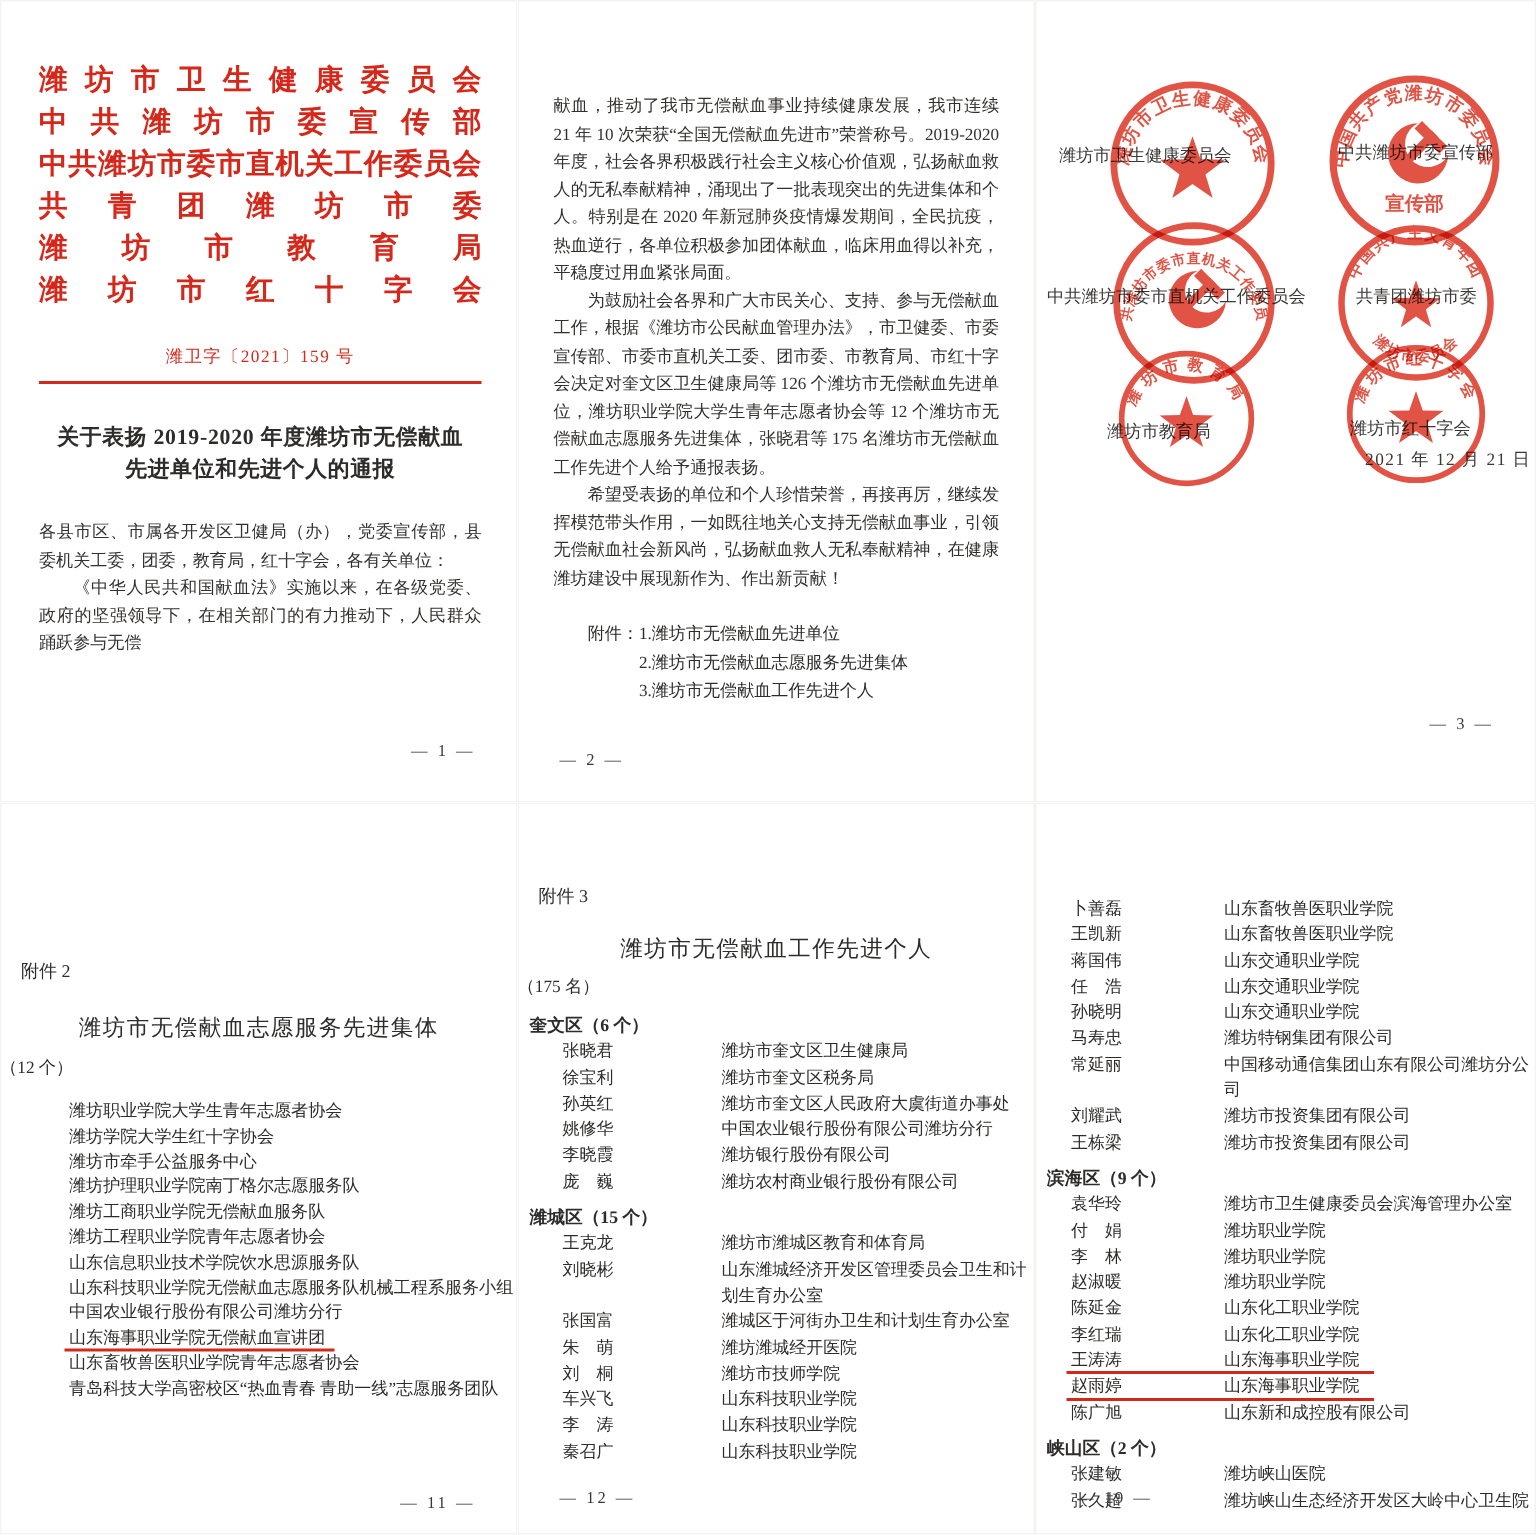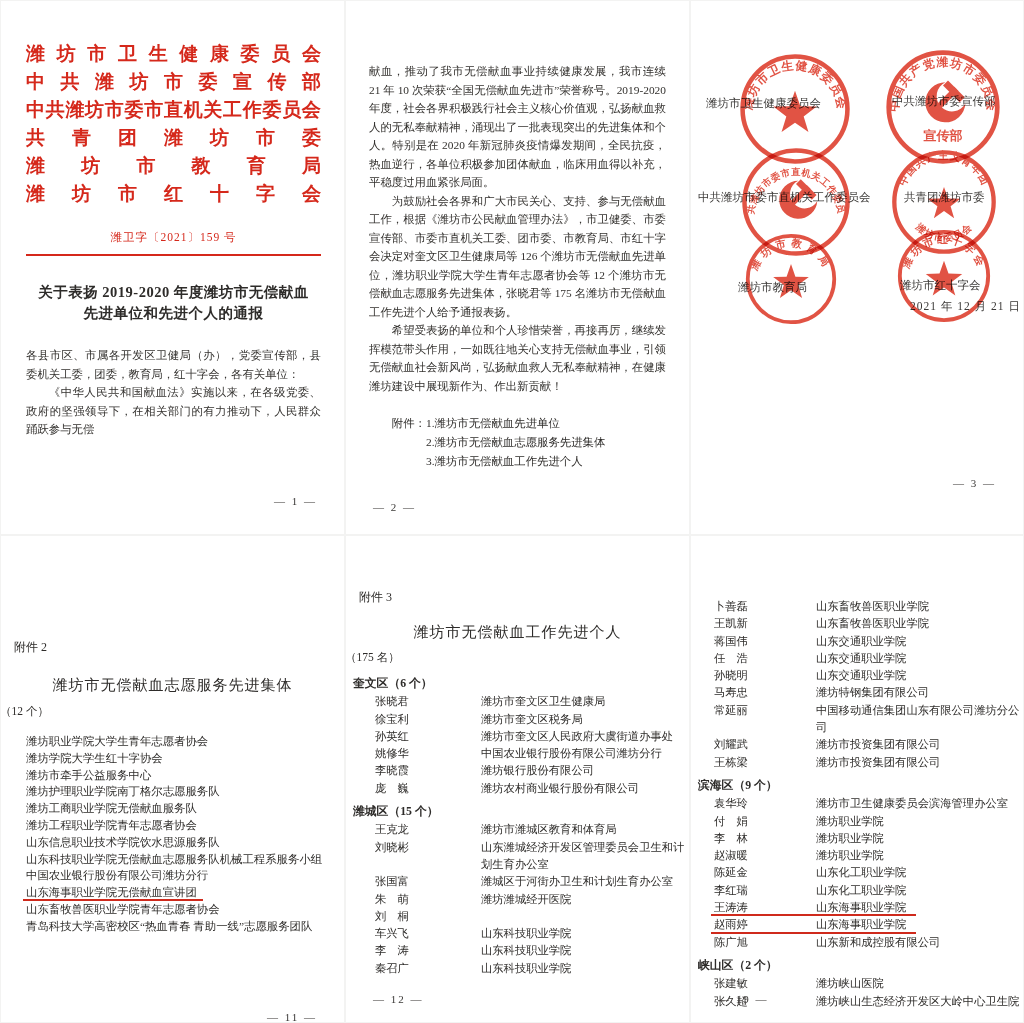--- a/index.html
+++ b/index.html
@@ -31,21 +31,21 @@
   .stamp{position:absolute;z-index:3;mix-blend-mode:multiply;opacity:.88;}
   .s-ring{fill:none;stroke:#dd3b2a;stroke-width:4;}
   .s-arc{fill:#dd3b2a;font-weight:bold;}
   .s-star{fill:#dd3b2a;}
   .s-mid{fill:#dd3b2a;font-weight:bold;}
 
   
   .attach-tag{font-size:12px;margin-left:14px;}
   .list-title{font-size:15px;font-weight:normal;text-align:center;letter-spacing:1px;}
   .list-count{font-size:11.5px;}
-  .litem{font-size:11.4px;line-height:16.8px;margin-left:26px;width:max-content;position:relative;}
+  .litem{font-size:11.4px;line-height:16.8px;margin-left:46px;width:max-content;position:relative;}
   .sec-hd{font-size:11.8px;font-weight:bold;margin:6px 0 1px 8px;line-height:17.3px;}
   .prow{display:flex;font-size:11.3px;line-height:17.3px;gap:40px;}
   .p5 .prow{margin-left:30px;} .p5 .pname{width:66px;flex:none;} 
   .p6 .prow{margin-left:24px;} .p6 .pname{width:62px;flex:none;}
   .porg{flex:1;}
   .underline{width:max-content;}
   .underline::after{content:"";position:absolute;left:-3px;right:-6px;bottom:0px;height:2px;background:#cf2a1c;}
   .prow.underline{position:relative;padding-right:4px;}
 
   .p4 .list-title{margin-top:20px;} .p4 .list-count{margin-top:9px;} .p4 .litems{margin-top:14px;}
@@ -237,21 +237,21 @@
         <div class="litem">潍坊护理职业学院南丁格尔志愿服务队</div>
         <div class="litem">潍坊工商职业学院无偿献血服务队</div>
         <div class="litem">潍坊工程职业学院青年志愿者协会</div>
         <div class="litem">山东信息职业技术学院饮水思源服务队</div>
         <div class="litem">山东科技职业学院无偿献血志愿服务队机械工程系服务小组</div>
         <div class="litem">中国农业银行股份有限公司潍坊分行</div>
         <div class="litem underline">山东海事职业学院无偿献血宣讲团</div>
         <div class="litem">山东畜牧兽医职业学院青年志愿者协会</div>
         <div class="litem">青岛科技大学高密校区“热血青春 青助一线”志愿服务团队</div>
       </div>
-    <div class="pageno pn-right" style="bottom:0">— 11 —</div>
+    <div class="pageno pn-right" style="bottom:15px">— 11 —</div>
   </div>
 
   <div class="sheet p5">
     <span class="attach-tag">附件 3</span>
     <div class="list-title">潍坊市无偿献血工作先进个人</div>
     <div class="list-count">（175 名）</div>
     <div class="roster">
       <div class="sec-hd">奎文区（6 个）</div>
       <div>
 
@@ -294,20 +294,21 @@
           <div class="prow">
           <span class="pname">张国富</span>
           <span class="porg">潍城区于河街办卫生和计划生育办公室</span>
         </div>
           <div class="prow">
           <span class="pname">朱　萌</span>
           <span class="porg">潍坊潍城经开医院</span>
         </div>
           <div class="prow">
           <span class="pname">刘　桐</span>
+          <span class="porg">潍坊市技师学院</span>
         </div>
           <div class="prow">
           <span class="pname">车兴飞</span>
           <span class="porg">山东科技职业学院</span>
         </div>
           <div class="prow">
           <span class="pname">李　涛</span>
           <span class="porg">山东科技职业学院</span>
         </div>
           <div class="prow">

